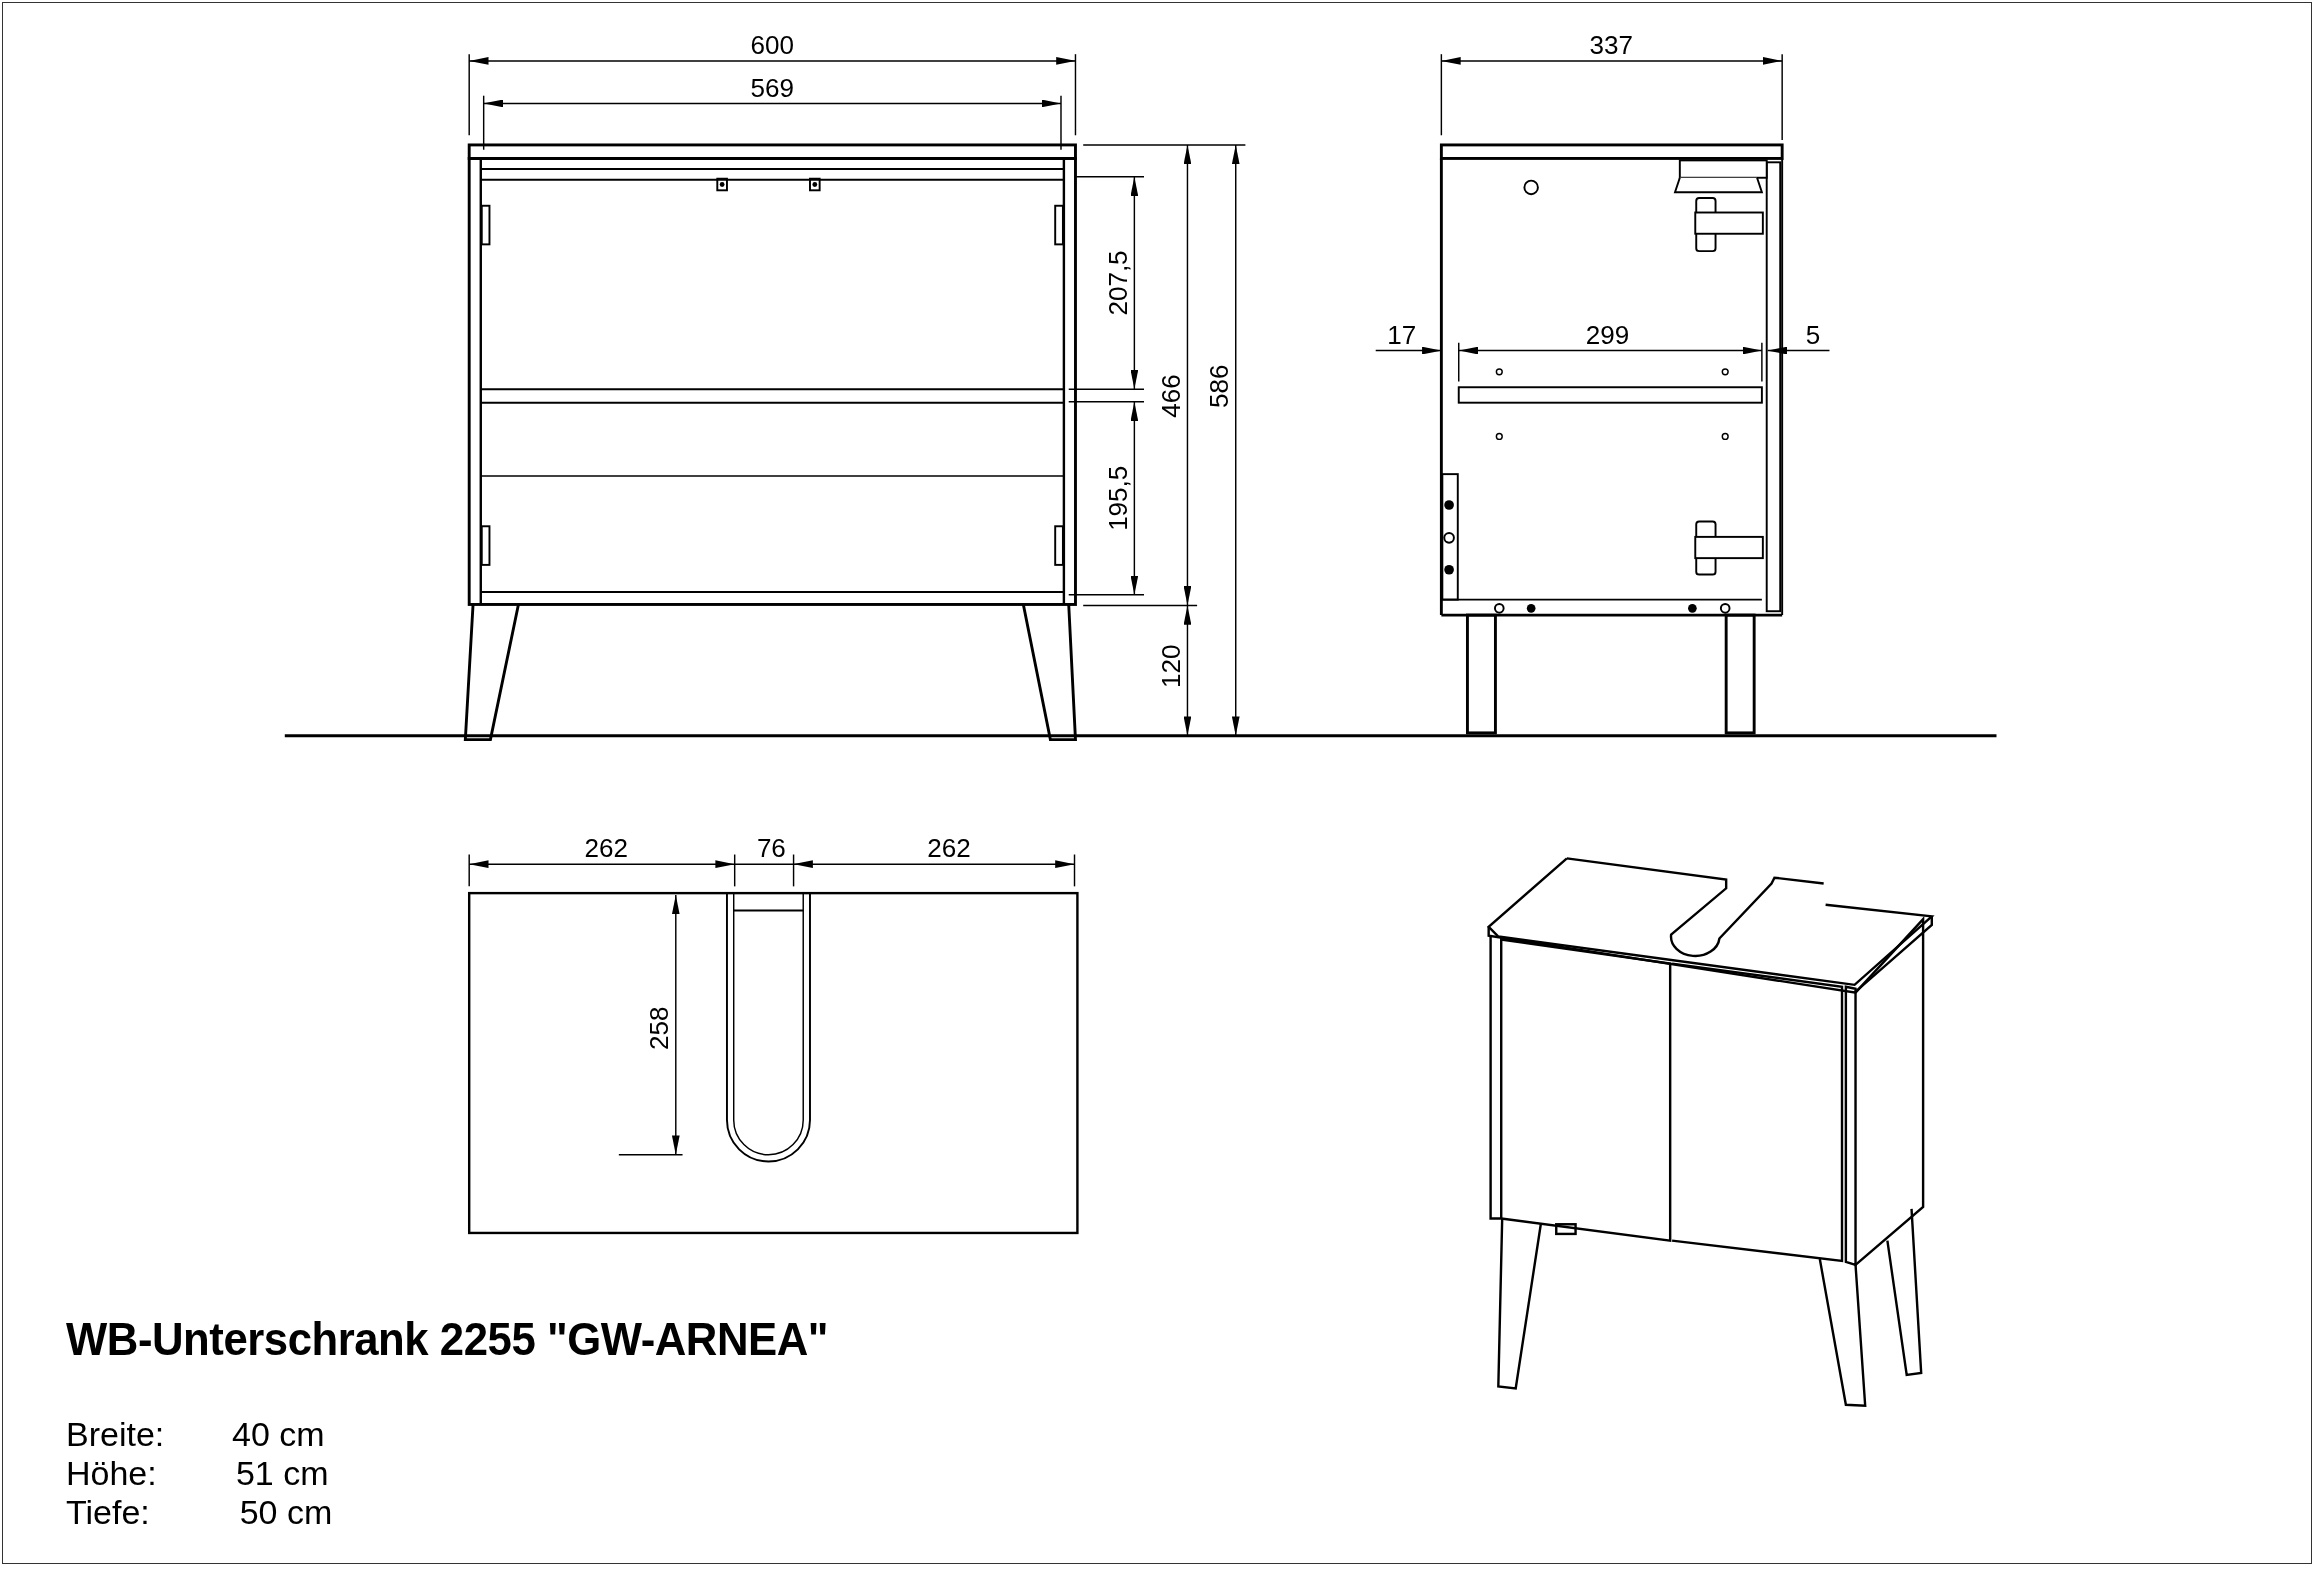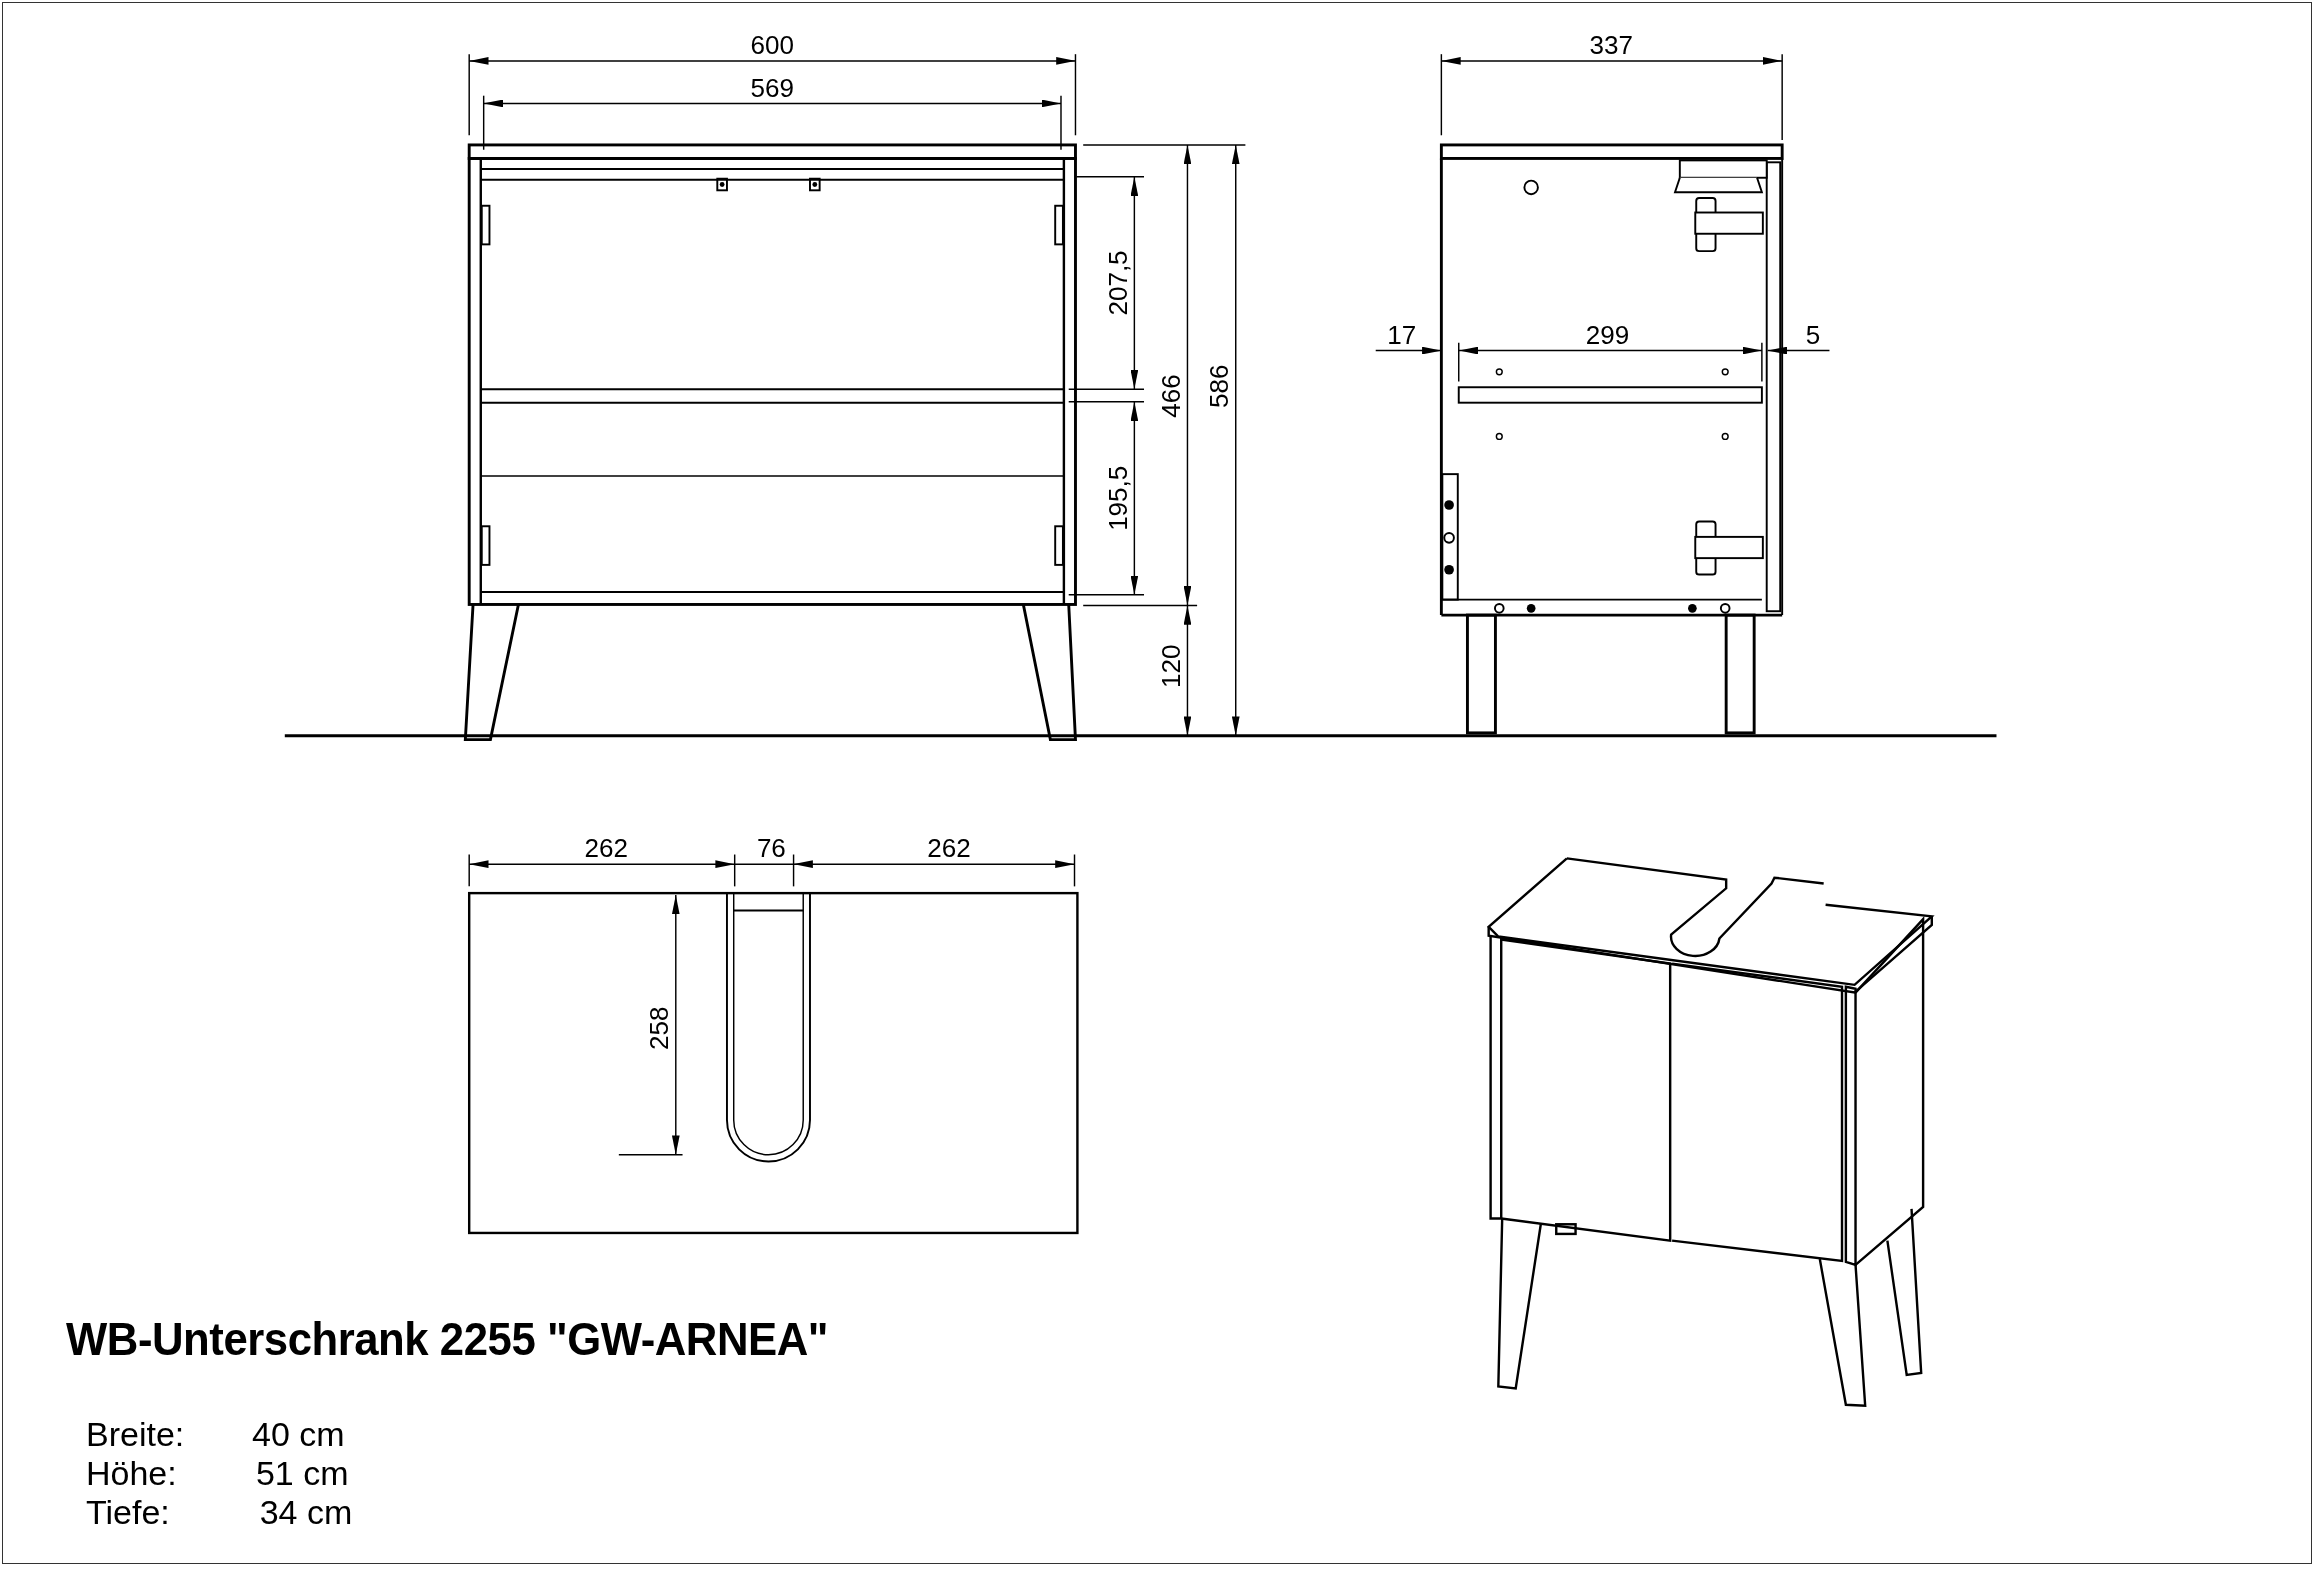--- a/index.html
+++ b/index.html
@@ -15,21 +15,21 @@
     position: absolute; left: 66px; top: 1311px;
     font-family: "Liberation Sans", sans-serif; font-weight: bold;
     font-size: 47px; color: #000; letter-spacing: -0.5px; transform: scaleX(0.93); transform-origin: left;
     white-space: nowrap;
   }
   .specs {
     position: absolute; left: 66px; top: 1415px;
     font-family: "Liberation Sans", sans-serif; font-size: 34px; color: #000;
     line-height: 39px;
   }
-  .spec-row { display: flex; margin-left: 20px; }
+  .spec-row { display: flex; }
   .spec-label { width: 166px; }
   .spec-value { white-space: nowrap; }
 </style>
 </head>
 <body>
 
 <div class="frame"></div>
 
 <svg width="2317" height="1570" viewBox="0 0 2400 1626">
   <defs>
@@ -203,16 +203,16 @@
   <div class="spec-row">
     <span class="spec-label">Breite:</span>
     <span class="spec-value">40 cm</span>
   </div>
   <div class="spec-row">
     <span class="spec-label">Höhe:</span>
     <span class="spec-value" style="padding-left:3.9px">51 cm</span>
   </div>
   <div class="spec-row">
     <span class="spec-label">Tiefe:</span>
-    <span class="spec-value" style="padding-left:7.7px">34 cm</span>
+    <span class="spec-value" style="padding-left:7.7px">50 cm</span>
   </div>
 </div>
 
 
 </body></html>

